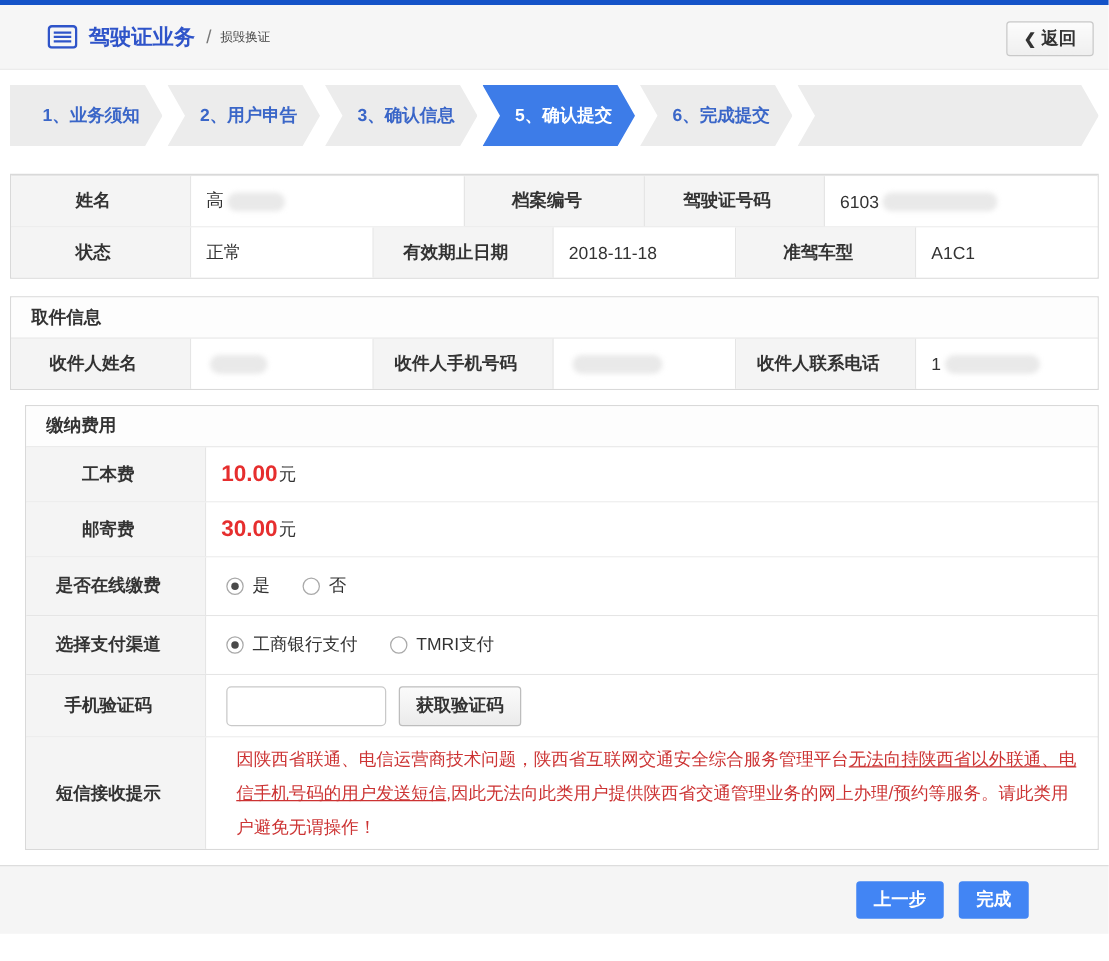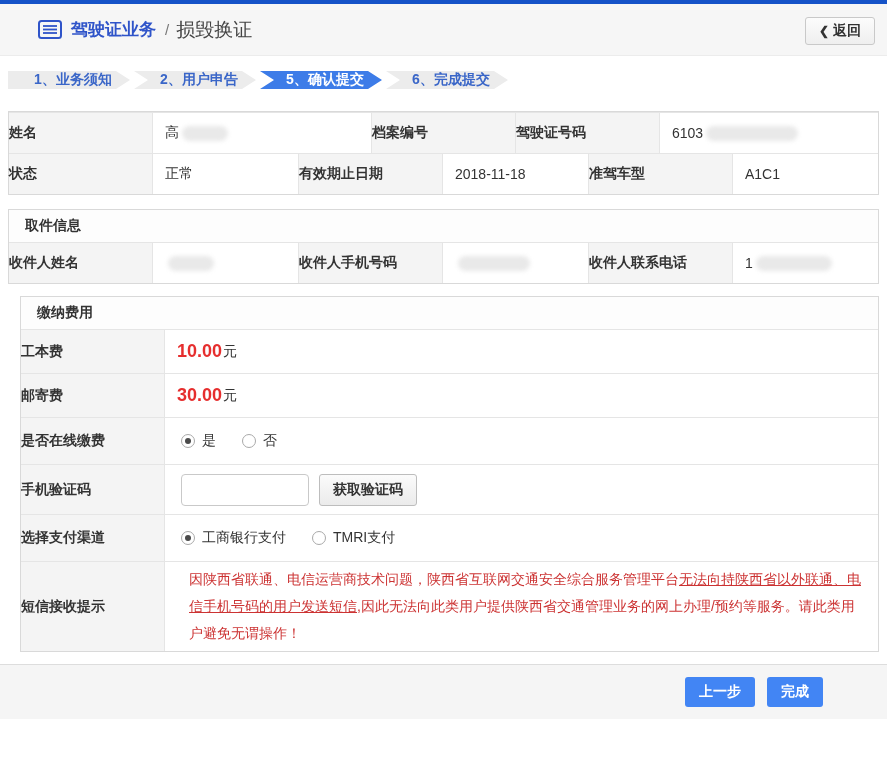--- a/index.html
+++ b/index.html
@@ -8,47 +8,47 @@
 
   
   .top-bar { height:4px; background:#1553c8; }
 
   
   .app-header { height:52px; background:#f6f6f6; border-bottom:1px solid #ececec;
     display:flex; align-items:center; padding:0 10px 0 38px; position:relative; }
   .hdr-icon { width:24px; height:19px; margin-right:9px; flex:0 0 auto; }
   .page-title { font-size:17px; font-weight:bold; color:#2f54c9; }
   .crumb-sep { font-size:15px; color:#777; margin:0 7px 0 9px; }
-  .crumb-sub { font-size:19px; color:#444; }
+  .crumb-sub { font-size:10px; color:#444; }
   .back-btn { position:absolute; right:12px; top:13px; height:28px; padding:0 13px;
     background:linear-gradient(#fcfcfc,#efefef); border:1px solid #c9c9c9; border-radius:3px;
     font-size:14px; color:#333; font-weight:bold; display:flex; align-items:center; cursor:pointer; }
   .back-chevron { font-size:12px; margin-right:4px; color:#333; }
 
   
-  .steps { display:flex; margin:12px 8px 0 8px; height:21px;align-items:flex-end; }
+  .steps { display:flex; margin:12px 8px 0 8px; height:49px; }
   .step { width:122px; margin-right:4px; background:#ececec; color:#3a66c8;
     font-size:14px; font-weight:bold; display:flex; align-items:center; justify-content:center;
     padding-left:8px; cursor:pointer;
     clip-path:polygon(0 0, calc(100% - 14px) 0, 100% 50%, calc(100% - 14px) 100%, 0 100%, 14px 50%); }
   .step.first { clip-path:polygon(0 0, calc(100% - 14px) 0, 100% 50%, calc(100% - 14px) 100%, 0 100%); }
   .step.active { background:#3d7ce8; color:#fff; }
   .step-tail { flex:1; background:#ececec;
     clip-path:polygon(0 0, calc(100% - 14px) 0, 100% 50%, calc(100% - 14px) 100%, 0 100%, 14px 50%); }
 
   
   .section { margin:0 8px; border:1px solid #d9d9d9; background:#fff; }
   .sec-license { margin-top:22px; }
   .sec-pickup  { margin-top:14px; }
   .sec-fees    { margin-top:12px;margin-left:20px; }
   .sec-title { height:32px; line-height:31px; padding-left:16px; font-size:14px;
     font-weight:bold; color:#333; background:#fdfdfd; }
   .trow { display:flex; border-top:1px solid #e5e5e5; min-height:41px; align-items:stretch; }
   .cell { display:flex; align-items:center; font-size:14px; }
-  .cell.lab { width:144px; flex:0 0 144px; background:#f4f4f4; justify-content:flex-start;
+  .cell.lab { width:144px; flex:0 0 144px; background:#f4f4f4; justify-content:center;
     padding-right:12px; font-weight:bold; color:#333; border-right:1px solid #e5e5e5; }
   .cell.val { flex:1; background:#fff; padding-left:12px; border-right:1px solid #e5e5e5; color:#333; }
   .cell.val.last { border-right:none; }
   .cell.val.wide { flex:3.14; }
   .smudge { display:inline-block; height:15px; background:#e9e9e9; border-radius:8px;
     filter:blur(2px); margin-left:3px; vertical-align:-3px; }
 
   
   .frow-fee { min-height:44px; }
   .frow-radio { min-height:47px; }
@@ -96,20 +96,23 @@
   </button>
 </div>
 
 <div class="steps">
   <div class="step first">
       <span>1、业务须知</span>
     </div>
   <div class="step">
       <span>2、用户申告</span>
     </div>
+  <div class="step">
+      <span>3、确认信息</span>
+    </div>
   <div class="step active">
       <span>5、确认提交</span>
     </div>
   <div class="step">
       <span>6、完成提交</span>
     </div>
   <div class="step-tail"></div>
 </div>
 
 <div class="section sec-license">
@@ -209,42 +212,42 @@
         <span>是否在线缴费</span>
       </div>
     <div class="cell val last" style="padding-left:16px;">
       <span class="radio checked"></span>
       <span class="radio-lab">是</span>
       <span class="radio"></span>
       <span class="radio-lab">否</span>
     </div>
   </div>
 
-  <div class="trow frow-code">
-    <div class="cell lab">
-        <span>手机验证码</span>
-      </div>
-    <div class="cell val last" style="padding-left:16px;">
-      <input class="code-input" type="text" value="" style="">
-      <button class="code-btn">获取验证码</button>
-    </div>
-  </div>
-
   <div class="trow frow-radio">
     <div class="cell lab">
         <span>选择支付渠道</span>
       </div>
     <div class="cell val last" style="padding-left:16px;">
       <span class="radio checked"></span>
       <span class="radio-lab">工商银行支付</span>
       <span class="radio"></span>
       <span class="radio-lab">TMRI支付</span>
     </div>
   </div>
 
+  <div class="trow frow-code">
+    <div class="cell lab">
+        <span>手机验证码</span>
+      </div>
+    <div class="cell val last" style="padding-left:16px;">
+      <input class="code-input" type="text" value="" style="">
+      <button class="code-btn">获取验证码</button>
+    </div>
+  </div>
+
   <div class="trow frow-notice">
     <div class="cell lab">
         <span>短信接收提示</span>
       </div>
     <div class="cell val last">
       <span class="notice"><span>因陕西省联通、电信运营商技术问题，陕西省互联网交通安全综合服务管理平台</span><span class="ul">无法向持陕西省以外联通、电信手机号码的用户发送短信</span><span>,因此无法向此类用户提供陕西省交通管理业务的网上办理/预约等服务。请此类用户避免无谓操作！</span></span>
     </div>
   </div>
 </div>
 

